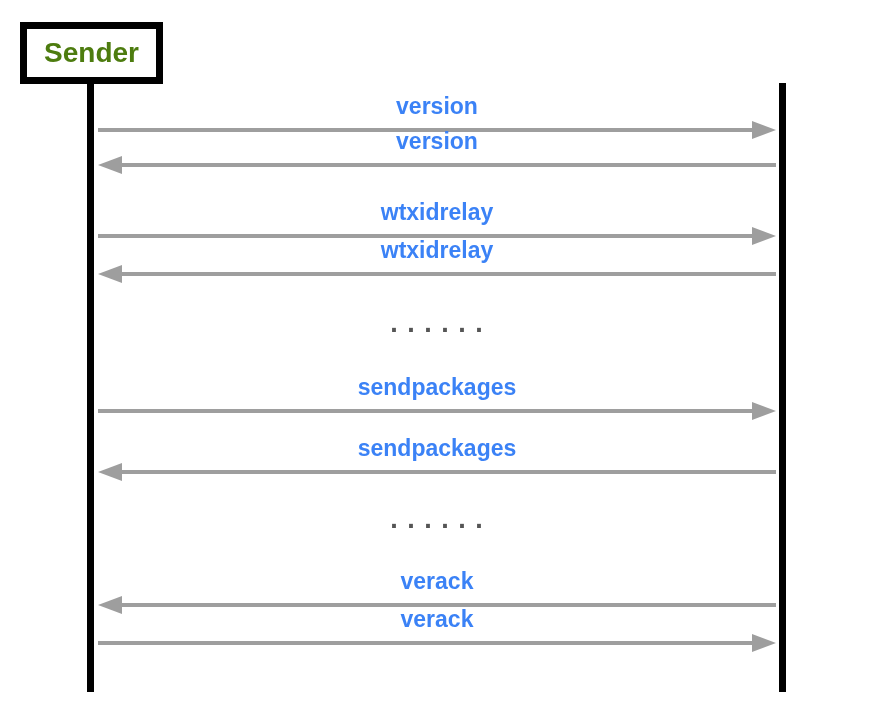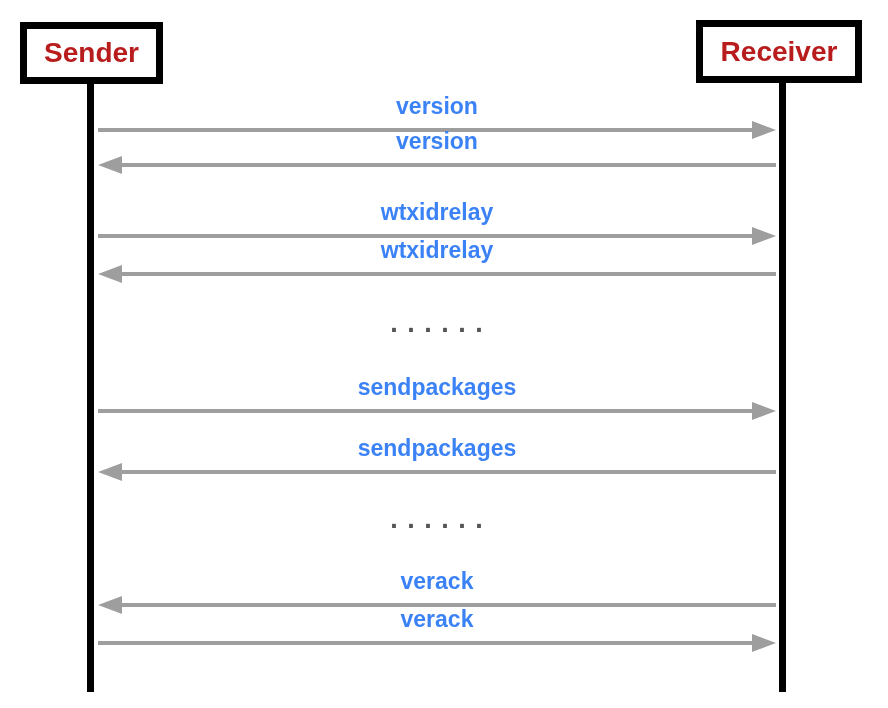--- a/index.html
+++ b/index.html
@@ -14,21 +14,21 @@
   .actor {
     position: absolute;
     box-sizing: border-box;
     border: 7px solid #000000;
     background: #ffffff;
     display: flex;
     align-items: center;
     justify-content: center;
     font-weight: 700;
     font-size: 28px;
-    color: #b91c1c;
+    color: #4d7c0f;
   }
   .actor.sender   { left: 20px;  top: 22px; width: 143px; height: 62px; }
   .actor.receiver { left: 696px; top: 20px; width: 166px; height: 63px; }
   .lifeline {
     position: absolute;
     width: 7px;
     background: #000000;
   }
   .lifeline.sender   { left: 87px;  top: 84px; height: 608px; }
   .lifeline.receiver { left: 779px; top: 83px; height: 609px; }
@@ -87,23 +87,20 @@
     color: #555555;
   }
 </style>
 </head>
 <body>
 
 <div class="canvas">
 
   <div class="actor sender">
     <span>Sender</span>
-  </div>
-  <div class="actor receiver">
-    <span>Receiver</span>
   </div>
 
   <div class="lifeline sender"></div>
   <div class="lifeline receiver"></div>
 
   <div class="msg" style="top:91px">
     <div class="msg-label">version</div>
     <div class="arrow right">
       <span class="shaft"></span>
       <span class="head"></span>

